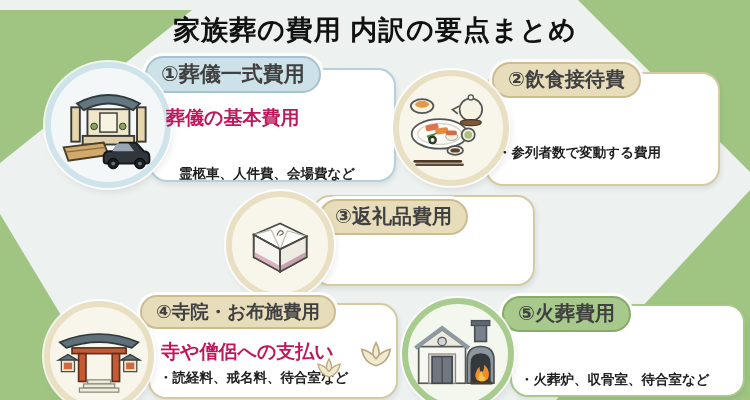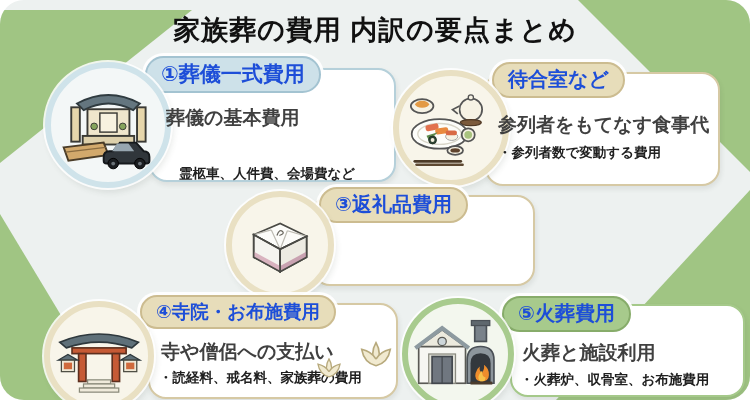--- a/index.html
+++ b/index.html
@@ -1,21 +1,20 @@
 <!DOCTYPE html>
 <html style="--background: #edf1f0; --accent-green: #a0c583; --text: #1c1c1c; --blue-pill: #cde1e9; --tan-pill: #e7ddba; --green-pill: #a7ca8c;"><head>
 <meta charset="utf-8">
 <style>
   html,body { margin:0; padding:0; }
   #stage {
     position:relative; width:750px; height:400px; overflow:hidden;
     background: var(--background, #edf1f0);
     font-family: "Liberation Sans", "DejaVu Sans", sans-serif;
     color: var(--text, #1c1c1c);
-    border-radius: 24px;
   }
   .tri { position:absolute; inset:0; background: var(--accent-green, #a0c583); z-index:0; }
   .tri-tl { clip-path: polygon(0 10px, 192px 10px, 0 163px); }
   .tri-tr { clip-path: polygon(578px 0, 750px 0, 750px 172px); }
   .tri-br { clip-path: polygon(750px 190px, 750px 400px, 556px 400px); }
   .tri-bl { clip-path: polygon(0 214px, 112px 400px, 0 400px); }
 
   .title {
     position:absolute; left:0; right:0; top:12px; text-align:center; z-index:2;
     font-size:27px; font-weight:800; letter-spacing:1px; color:#111;
@@ -28,32 +27,32 @@
   .t-tan   { --pill-bg:#e7ddba; --pill-bd:#ccbc90; --card-bd:#d6c9a4; --ring:#e9e0c3; --circ-bg:#f8f5ea; }
   .t-green { --pill-bg:#a7ca8c; --pill-bd:#87ac6a; --card-bd:#a5c98a; --ring:#a8cb8e; --circ-bg:#f3f7ee; }
 
   .card {
     position:absolute; background:#fff; border:2px solid var(--card-bd);
     border-radius:18px; box-shadow:1px 3px 5px rgba(60,70,60,.10);
   }
   .pill {
     position:absolute; background:var(--pill-bg); border:2px solid var(--pill-bd);
     border-radius:22px; padding:4px 14px 5px; font-size:20px; font-weight:800;
-    white-space:nowrap; line-height:1.15; color:#1d4ed8;
+    white-space:nowrap; line-height:1.15; color:#404040;
     box-shadow:0 0 0 3px rgba(255,255,255,.9); z-index:3;
   }
   .pill-lg { font-size:21px; }
   .pill-sm { font-size:18.5px; }
   .circle {
     position:absolute; border-radius:50%; border:6px solid var(--ring);
     background:var(--circ-bg); box-shadow:0 0 0 2px rgba(255,255,255,.85), 2px 4px 6px rgba(60,70,60,.12);
     display:flex; align-items:center; justify-content:center; overflow:hidden; z-index:4;
   }
   .circle svg { width:92%; height:92%; }
-  .subtitle { position:absolute; font-size:19px; font-weight:800; white-space:nowrap; color:#404040; z-index:5; }
+  .subtitle { position:absolute; font-size:19px; font-weight:800; white-space:nowrap; color:#be185d; z-index:5; }
   .bullets  { position:absolute; font-size:13.5px; font-weight:700; line-height:1.5; white-space:nowrap; color:#202020; z-index:5; }
   .bullets .indent { padding-left:13px;margin-top:31px; }
   .deco { position:absolute; z-index:6; }
 </style>
 </head>
 <body>
 
 <div id="stage">
 
   <div class="tri tri-tl"></div>
@@ -87,22 +86,21 @@
         <circle cx="60" cy="95" r="5.5" fill="#1a1d20" stroke="#000"></circle>
         <circle cx="88" cy="95" r="5.5" fill="#1a1d20" stroke="#000"></circle>
         <circle cx="60" cy="95" r="2" fill="#6a7278"></circle>
         <circle cx="88" cy="95" r="2" fill="#6a7278"></circle>
       </svg>
     </div>
   </div>
 
   <div class="group t-tan" style="left:391px; top:62px; width:330px; height:126px;">
     <div class="card" style="left:94px; top:10px; width:231px; height:110px;"></div>
-    <div class="pill" style="left:101px; top:0;">待合室など</div>
-    <div class="subtitle" style="left:107px; top:50px;">参列者をもてなす食事代</div>
+    <div class="pill" style="left:101px; top:0;">②飲食接待費</div>
     <div class="bullets" style="left:107px; top:81px;text-align:center;">
       <div>・参列者数で変動する費用</div>
     </div>
     <div class="circle" style="left:2px; top:8px; width:104px; height:104px;">
       <svg viewBox="0 0 110 110">
         <ellipse cx="22" cy="30" rx="13" ry="8" fill="#f6f2e4" stroke="#555" stroke-width="2"></ellipse>
         <ellipse cx="22" cy="28" rx="8" ry="4" fill="#e39a45"></ellipse>
         <circle cx="78" cy="34" r="13" fill="#f6f2e4" stroke="#555" stroke-width="2"></circle>
         <circle cx="78" cy="20" r="3" fill="#f6f2e4" stroke="#555" stroke-width="1.5"></circle>
         <path d="M65 30 l-8 4 6 5" fill="#f6f2e4" stroke="#555" stroke-width="2"></path>
@@ -121,42 +119,42 @@
         <ellipse cx="60" cy="81" rx="9" ry="5" fill="#f6f2e4" stroke="#555" stroke-width="2"></ellipse>
         <ellipse cx="60" cy="81" rx="5.5" ry="2.5" fill="#5f432d"></ellipse>
         <rect x="12" y="92" width="56" height="3" rx="1.5" fill="#4c3a27"></rect>
         <rect x="14" y="96" width="56" height="3" rx="1.5" fill="#5d4831"></rect>
       </svg>
     </div>
   </div>
 
   <div class="group t-tan" style="left:224px; top:187px; width:308px; height:102px;">
     <div class="card" style="left:88px; top:8px; width:219px; height:87px;"></div>
-    <div class="pill" style="left:95px; top:0;">③返礼品費用</div>
+    <div class="pill" style="left:95px; top:12px;">③返礼品費用</div>
     <div class="circle" style="left:2px; top:4px; width:96px; height:96px;">
       <svg viewBox="0 0 110 110">
         <polygon points="22,42 55,28 88,44 55,60" fill="#fcfcf9" stroke="#4a4a45" stroke-width="2"></polygon>
         <path d="M22 42 L44 36 M88 44 L64 37 M44 36 L55 60 M64 37 L55 60" stroke="#bdbbb2" stroke-width="1.5" fill="none"></path>
         <path d="M51 43 q3 -9 7 -5 q3 3 -4 5" fill="none" stroke="#6a675f" stroke-width="1.5"></path>
         <polygon points="22,42 55,60 55,88 22,70" fill="#f5f4ef" stroke="#4a4a45" stroke-width="2"></polygon>
         <polygon points="55,60 88,44 88,70 55,88" fill="#edebe2" stroke="#4a4a45" stroke-width="2"></polygon>
         <polygon points="22,63 55,81 55,88 22,70" fill="#d9b3bf"></polygon>
         <polygon points="55,81 88,63 88,70 55,88" fill="#c9a2b1"></polygon>
         <polygon points="22,42 55,60 55,88 22,70" fill="none" stroke="#4a4a45" stroke-width="2"></polygon>
         <polygon points="55,60 88,44 88,70 55,88" fill="none" stroke="#4a4a45" stroke-width="2"></polygon>
       </svg>
     </div>
   </div>
 
   <div class="group t-tan" style="left:42px; top:295px; width:352px; height:103px;">
     <div class="card" style="left:106px; top:8px; width:246px; height:92px;"></div>
     <div class="pill pill-sm" style="left:98px; top:0;">④寺院・お布施費用</div>
     <div class="subtitle" style="left:119px; top:44px;">寺や僧侶への支払い</div>
     <div class="bullets" style="left:117px; top:73px;">
-      <div>・読経料、戒名料、家族葬の費用</div>
+      <div>・読経料、戒名料、待合室など</div>
     </div>
     <div class="deco" style="left:270px; top:58px; width:34px; height:28px;">
       <svg viewBox="0 0 40 30">
         <path d="M20 28 q-6 -11 0 -21 q6 10 0 21" fill="#f1ead0" stroke="#b7a97c" stroke-width="1.5"></path>
         <path d="M20 28 q-11 -3 -13 -15 q9 2 13 9" fill="#f1ead0" stroke="#b7a97c" stroke-width="1.5"></path>
         <path d="M20 28 q11 -3 13 -15 q-9 2 -13 9" fill="#f1ead0" stroke="#b7a97c" stroke-width="1.5"></path>
       </svg>
     </div>
     <div class="deco" style="left:312px; top:40px; width:44px; height:40px;">
       <svg viewBox="0 0 40 30">
@@ -180,23 +178,22 @@
         <rect x="41" y="84" width="28" height="5" fill="#efeadb" stroke="#8a8a7a" stroke-width="1.5"></rect>
         <rect x="36" y="89" width="38" height="5" fill="#efeadb" stroke="#8a8a7a" stroke-width="1.5"></rect>
         <rect x="31" y="94" width="48" height="5" fill="#efeadb" stroke="#8a8a7a" stroke-width="1.5"></rect>
       </svg>
     </div>
   </div>
 
   <div class="group t-green" style="left:400px; top:294px; width:345px; height:104px;">
     <div class="card" style="left:110px; top:10px; width:231px; height:89px;"></div>
     <div class="pill" style="left:102px; top:2px;">⑤火葬費用</div>
-    <div class="subtitle" style="left:122px; top:46px;">火葬と施設利用</div>
     <div class="bullets" style="left:120px; top:76px;">
-      <div>・火葬炉、収骨室、お布施費用</div>
+      <div>・火葬炉、収骨室、待合室など</div>
     </div>
     <div class="circle" style="left:2px; top:4px; width:100px; height:100px;">
       <svg viewBox="0 0 110 110">
         <rect x="8" y="46" width="56" height="44" fill="#f6f6f2" stroke="#5a5a55" stroke-width="2"></rect>
         <polygon points="8,46 36,26 64,46" fill="#eceade" stroke="#5a5a55" stroke-width="2"></polygon>
         <path d="M4 48 L36 24 L68 48" fill="none" stroke="#8d9aa0" stroke-width="5"></path>
         <circle cx="36" cy="40" r="5" fill="#cdd6da" stroke="#5a5a55" stroke-width="1.5"></circle>
         <rect x="20" y="55" width="32" height="35" fill="#e3e3da" stroke="#8a8a80" stroke-width="1.5"></rect>
         <rect x="24" y="58" width="24" height="32" fill="#707780" stroke="#42474d" stroke-width="2"></rect>
         <line x1="36" y1="58" x2="36" y2="90" stroke="#42474d" stroke-width="1.5"></line>

